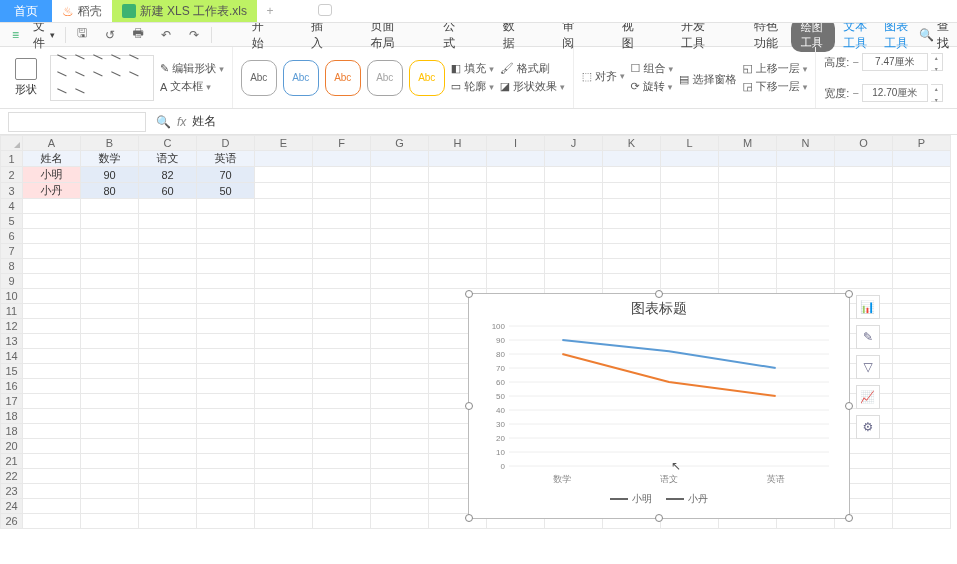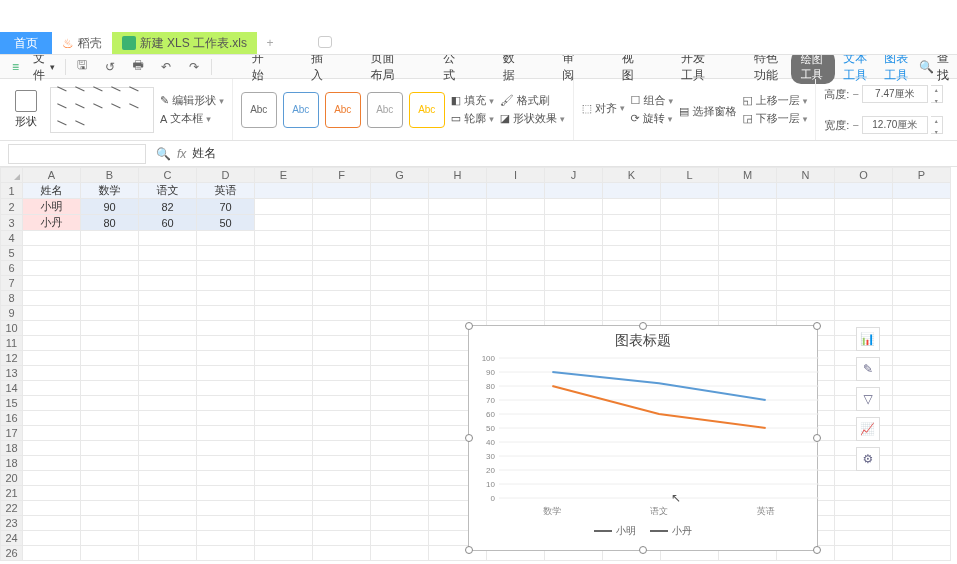--- a/index.html
+++ b/index.html
@@ -1,19 +1,19 @@
 <!DOCTYPE html>
 <html><head>
 <meta charset="utf-8">
 <style>
   * { margin: 0; padding: 0; box-sizing: border-box; font-family: "Microsoft YaHei", Arial, sans-serif; }
   body { background: #fff; width: 957px; height: 564px; overflow: hidden; font-size: 12px; color: #333; }
 
   
-  .top-tabs { height: 23px; background: #fff; display: flex; align-items: stretch; border-bottom: 1px solid #e3e3e3; position: relative; margin-top: 32px; }
+  .top-tabs { height: 23px; background: #fff; display: flex; align-items: stretch; border-bottom: 1px solid #e3e3e3; position: relative; }
   .top-tabs .tab { display: flex; align-items: center; padding: 0 10px; font-size: 12px; cursor: pointer; gap: 4px; }
   .tab-home { background: #409eff; color: #fff; width: 52px; justify-content: center; }
   .tab-dao { background: #fff; color: #555; }
   .tab-dao .icon-fire { color: #ff7a2d; font-size: 13px; }
   .tab-file { background: #bef264; color: #555; }
   .tab-file .icon-xls { width: 14px; height: 14px; background: #3cb371; border-radius: 2px; display: inline-block; }
   .tab-plus { width: 26px; justify-content: center; color: #aaa; font-size: 16px; }
   .top-tabs .bubble { position: absolute; left: 318px; top: 4px; width: 14px; height: 12px; border: 1px solid #ccc; border-radius: 3px; }
 
   
@@ -33,21 +33,21 @@
   .ribbon .group { border-right: 1px solid #eee; display: flex; align-items: center; padding: 0 8px; gap: 6px; }
   .shape-big { display: flex; flex-direction: column; align-items: center; gap: 2px; width: 36px; font-size: 11px; }
   .shape-big .box { width: 22px; height: 22px; border: 1px solid #888; border-radius: 2px; }
   .lines-gallery { width: 104px; height: 46px; border: 1px solid #ddd; display: flex; flex-wrap: wrap; align-content: center; padding: 2px; gap: 3px 4px; }
   .lines-gallery .ln { width: 14px; height: 14px; display: inline-block; position: relative; }
   .lines-gallery .ln::after { content: ""; position: absolute; inset: 2px; border-top: 1px solid #666; transform: rotate(25deg); }
   .mini-col { display: flex; flex-direction: column; gap: 3px; font-size: 11px; color: #555; }
   .mini-col div { display: flex; align-items: center; gap: 3px; }
   .mini-col .dd::after { content: " ▾"; font-size: 9px; color: #888; }
 
-  .abc-box { width: 36px; height: 36px; border: 1px solid; border-radius: 4px; display: flex; align-items: center; justify-content: center; font-size: 10px; }
+  .abc-box { width: 36px; height: 36px; border: 1px solid; border-radius: 10px; display: flex; align-items: center; justify-content: center; font-size: 10px; }
   .abc1 { border-color: #aaa; color: #666; }
   .abc2 { border-color: #5b9bd5; color: #5b9bd5; }
   .abc3 { border-color: #ed7d31; color: #ed7d31; }
   .abc4 { border-color: #a5a5a5; color: #a5a5a5; }
   .abc5 { border-color: #ffc000; color: #ffc000; }
 
   .rbtn { font-size: 11px; color: #555; display: flex; align-items: center; gap: 3px; }
   .rbtn.dd::after { content: " ▾"; font-size: 9px; color: #888; }
   .dim-row { display: flex; align-items: center; gap: 4px; font-size: 11px; }
   .dim-row .dim-input { width: 66px; height: 18px; border: 1px solid #ddd; background: #fff; display: flex; align-items: center; justify-content: center; font-size: 10px; position: relative; }
@@ -69,21 +69,21 @@
   .grid .rowhdr { width: 22px; background: #f0f0f0; }
   .grid .col { width: 58px; }
   .grid td.data { color: #333; }
   .grid td.hl-pink { background: #ffe1e1; }
   .grid td.hl-blue { background: #e3ebf7; }
   .grid tr.hdr-row td.data { background: #eef3fb; }
   .corner { width: 22px; height: 15px; background: #f0f0f0; border: 1px solid #e0e0e0; position: relative; }
   .corner::after { content: ""; position: absolute; right: 2px; bottom: 2px; width: 0; height: 0; border-left: 6px solid transparent; border-bottom: 6px solid #bbb; }
 
   
-  .chart-box { position: absolute; left: 468px; top: 158px; width: 350px; height: 226px; border: 1px solid #bbb; background: #fff; }
+  .chart-box { position: absolute; left: 468px; top: 158px; width: 382px; height: 226px; border: 1px solid #bbb; background: #fff; }
   .chart-box .handle { width: 8px; height: 8px; background: #fff; border: 1px solid #888; border-radius: 50%; position: absolute; }
   .h-tl { left: -4px; top: -4px; } .h-tr { right: -4px; top: -4px; }
   .h-bl { left: -4px; bottom: -4px; } .h-br { right: -4px; bottom: -4px; }
   .h-t { left: 50%; top: -4px; margin-left: -4px; } .h-b { left: 50%; bottom: -4px; margin-left: -4px; }
   .h-l { left: -4px; top: 50%; margin-top: -4px; } .h-r { right: -4px; top: 50%; margin-top: -4px; }
   .chart-title { text-align: center; font-size: 14px; color: #444; margin-top: 6px; font-family: SimSun, serif; }
   .chart-svg { display: block; margin: 2px auto 0; }
   .chart-legend { display: flex; justify-content: center; gap: 14px; font-size: 10px; color: #666; margin-top: 2px; }
   .chart-legend .lg { display: flex; align-items: center; gap: 4px; }
   .chart-legend .lg .sw { width: 18px; height: 0; border-top: 2px solid; }

